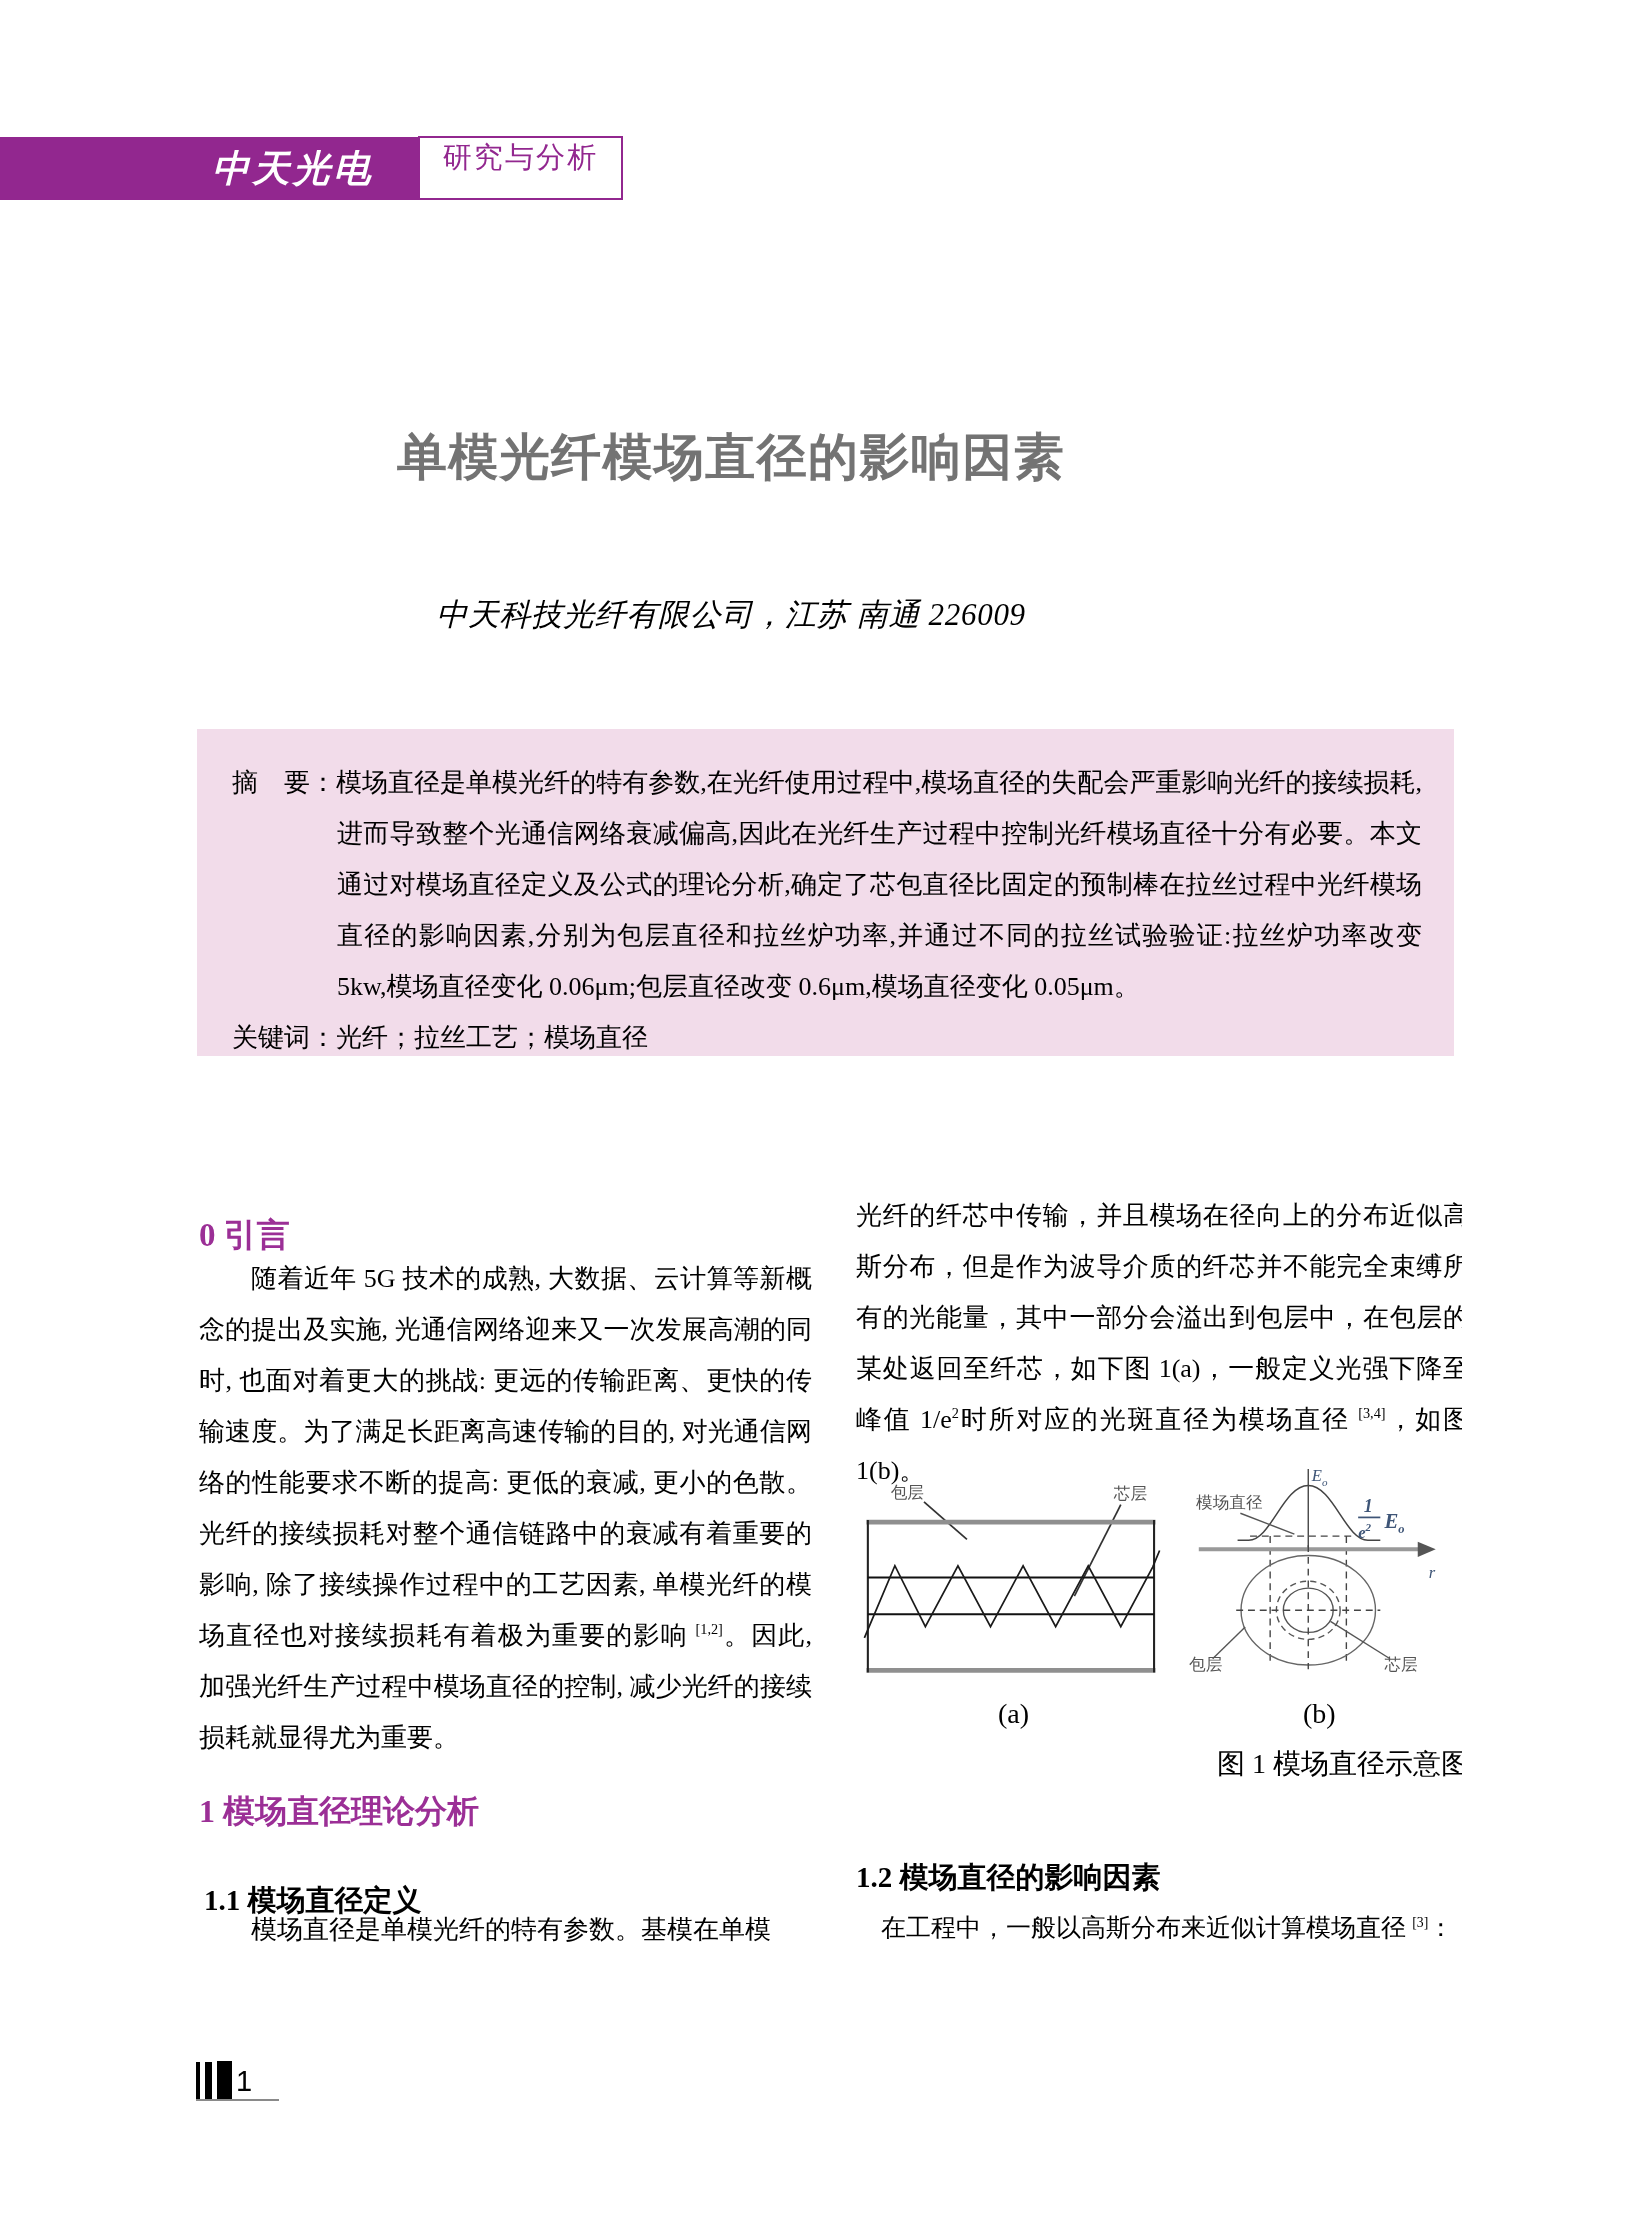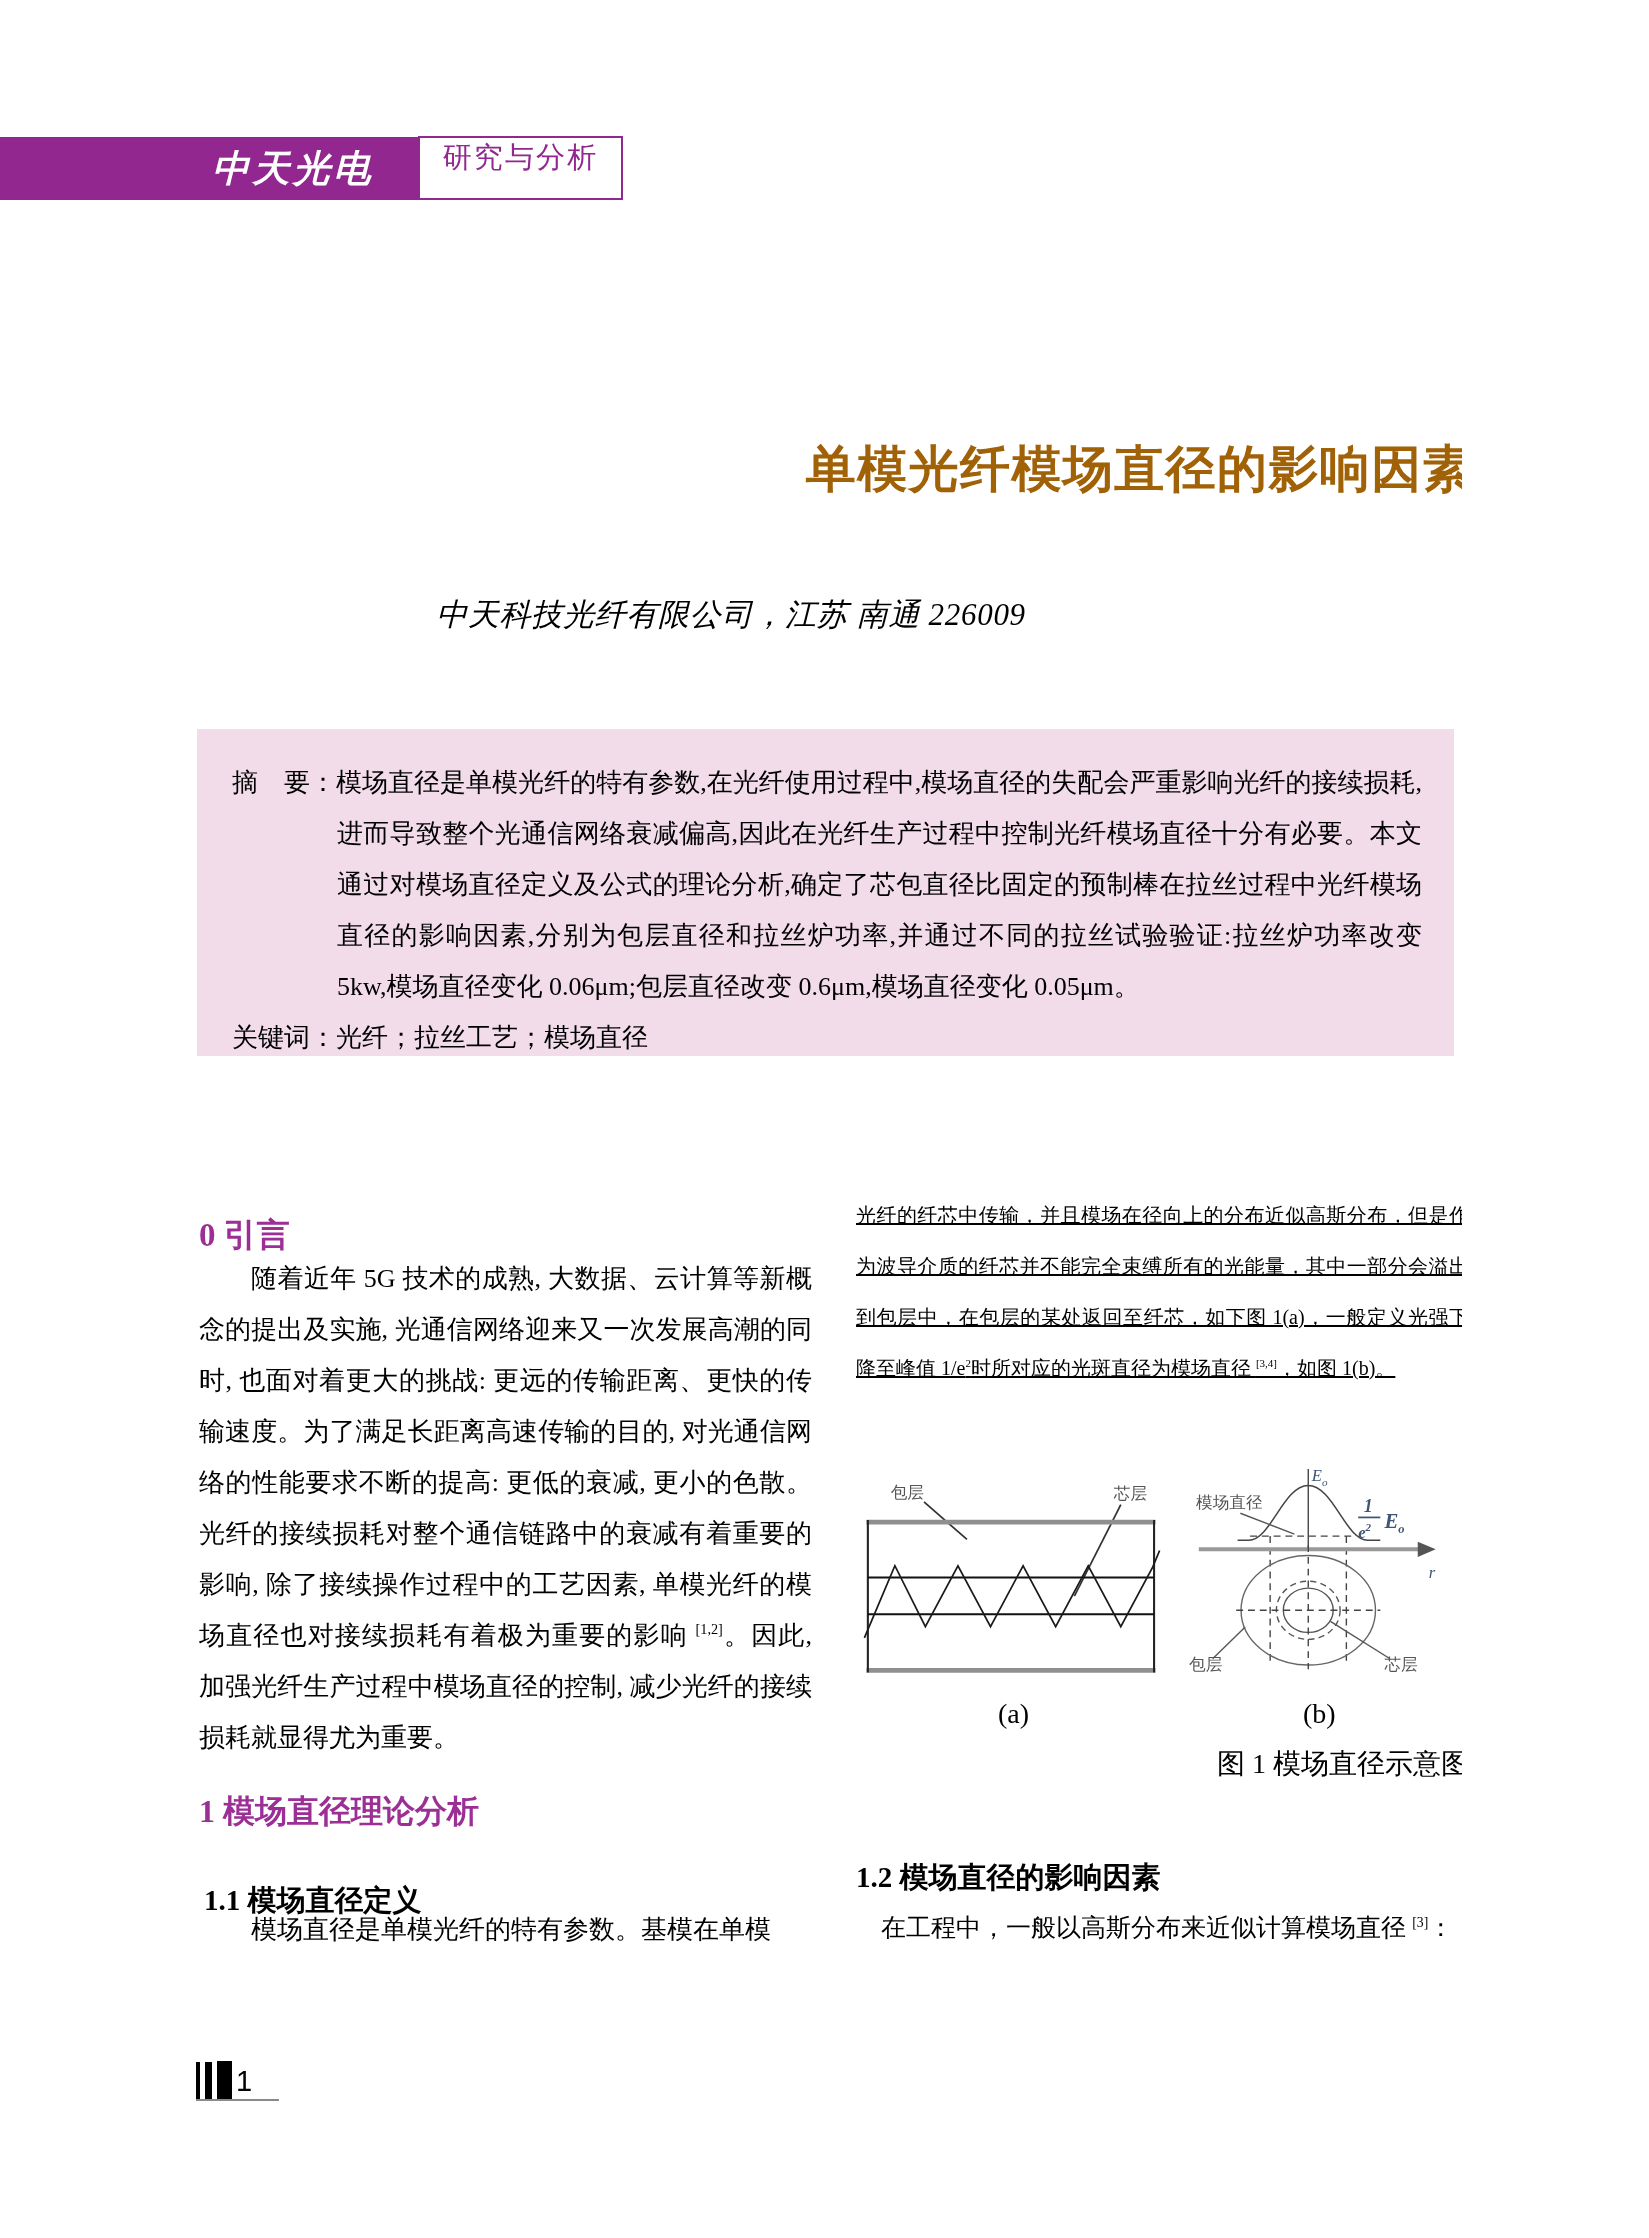--- a/index.html
+++ b/index.html
@@ -18,22 +18,22 @@
     letter-spacing:3.5px;font-family:"DejaVu Serif",serif;
   }
   .tag-box{
     position:absolute;left:418px;top:136px;width:205px;height:64px;background:#fff;
     border:2.1px solid #92278F;box-sizing:border-box;
     display:flex;align-items:flex-start;justify-content:center;
   }
   .tag-label{color:#92278F;font-size:29px;letter-spacing:2.1px;
     font-family:"Liberation Sans","DejaVu Sans",sans-serif;}
   
-  .title{position:absolute;left:0;width:100%;top:424px;margin:12px;text-align:right;
-    font-size:50px;font-weight:bold;color:#a16207;letter-spacing:1.4px;}
+  .title{position:absolute;left:0;width:100%;top:424px;margin:0;text-align:center;
+    font-size:50px;font-weight:bold;color:#737373;letter-spacing:1.4px;}
   .authors{position:absolute;left:0;width:100%;top:543px;text-align:center;
     font-size:30.5px;font-style:italic;letter-spacing:1.4px;}
   .affiliation{position:absolute;left:0;width:100%;top:594px;text-align:center;
     font-size:31px;font-style:italic;letter-spacing:0.7px;}
   
   .abstract-box{position:absolute;left:197px;top:729px;width:1257px;height:327px;
     background:#F2DCEA;box-sizing:border-box;padding:28px 32px 0 35px;}
   .abstract-para{margin:0;font-size:26px;line-height:51px;text-align:justify;
     padding-left:105px;text-indent:-105px;}
   .keywords{margin:0;font-size:26px;line-height:51px;}
@@ -42,21 +42,21 @@
   .sec0{position:absolute;left:199px;top:1213px;margin:0;
     font-size:33px;font-weight:bold;color:#9B2F96;}
   .para0{position:absolute;left:199px;top:1253px;width:613px;margin:0;
     font-size:26px;line-height:51px;text-align:justify;text-indent:2em;}
   .sec1{position:absolute;left:199px;top:1790px;margin:0;
     font-size:32px;font-weight:bold;color:#9B2F96;}
   .sec11{position:absolute;left:192px;top:1869px;margin:12px;font-size:29px;font-weight:bold;}
   .para11{position:absolute;left:199px;top:1904px;width:613px;margin:0;
     font-size:26px;line-height:51px;text-indent:2em;text-align:justify;}
   .paraR{position:absolute;left:856px;top:1190px;width:613px;margin:0;
-    font-size:20px;line-height:51px;text-align:justify;text-decoration:underline;}
+    font-size:26px;line-height:51px;text-align:justify;}
   .sec12{position:absolute;left:856px;top:1858px;margin:0;font-size:29px;font-weight:bold;}
   .para12{position:absolute;left:831px;top:1907px;width:613px;margin:0;
     font-size:25px;line-height:42px;text-indent:2em;white-space:nowrap;}
   
   .figure-a{position:absolute;left:863px;top:1463px;}
   .figure-b{position:absolute;left:1178px;top:1459px;}
   .fig-sublabels{position:absolute;left:856px;top:1698px;width:613px;height:35px;}
   .fig-sublabel-a{position:absolute;left:142px;font-size:28px;}
   .fig-sublabel-b{position:absolute;left:447px;font-size:28px;}
   .fig-caption{position:absolute;left:856px;top:1745px;width:613px;margin:0;

